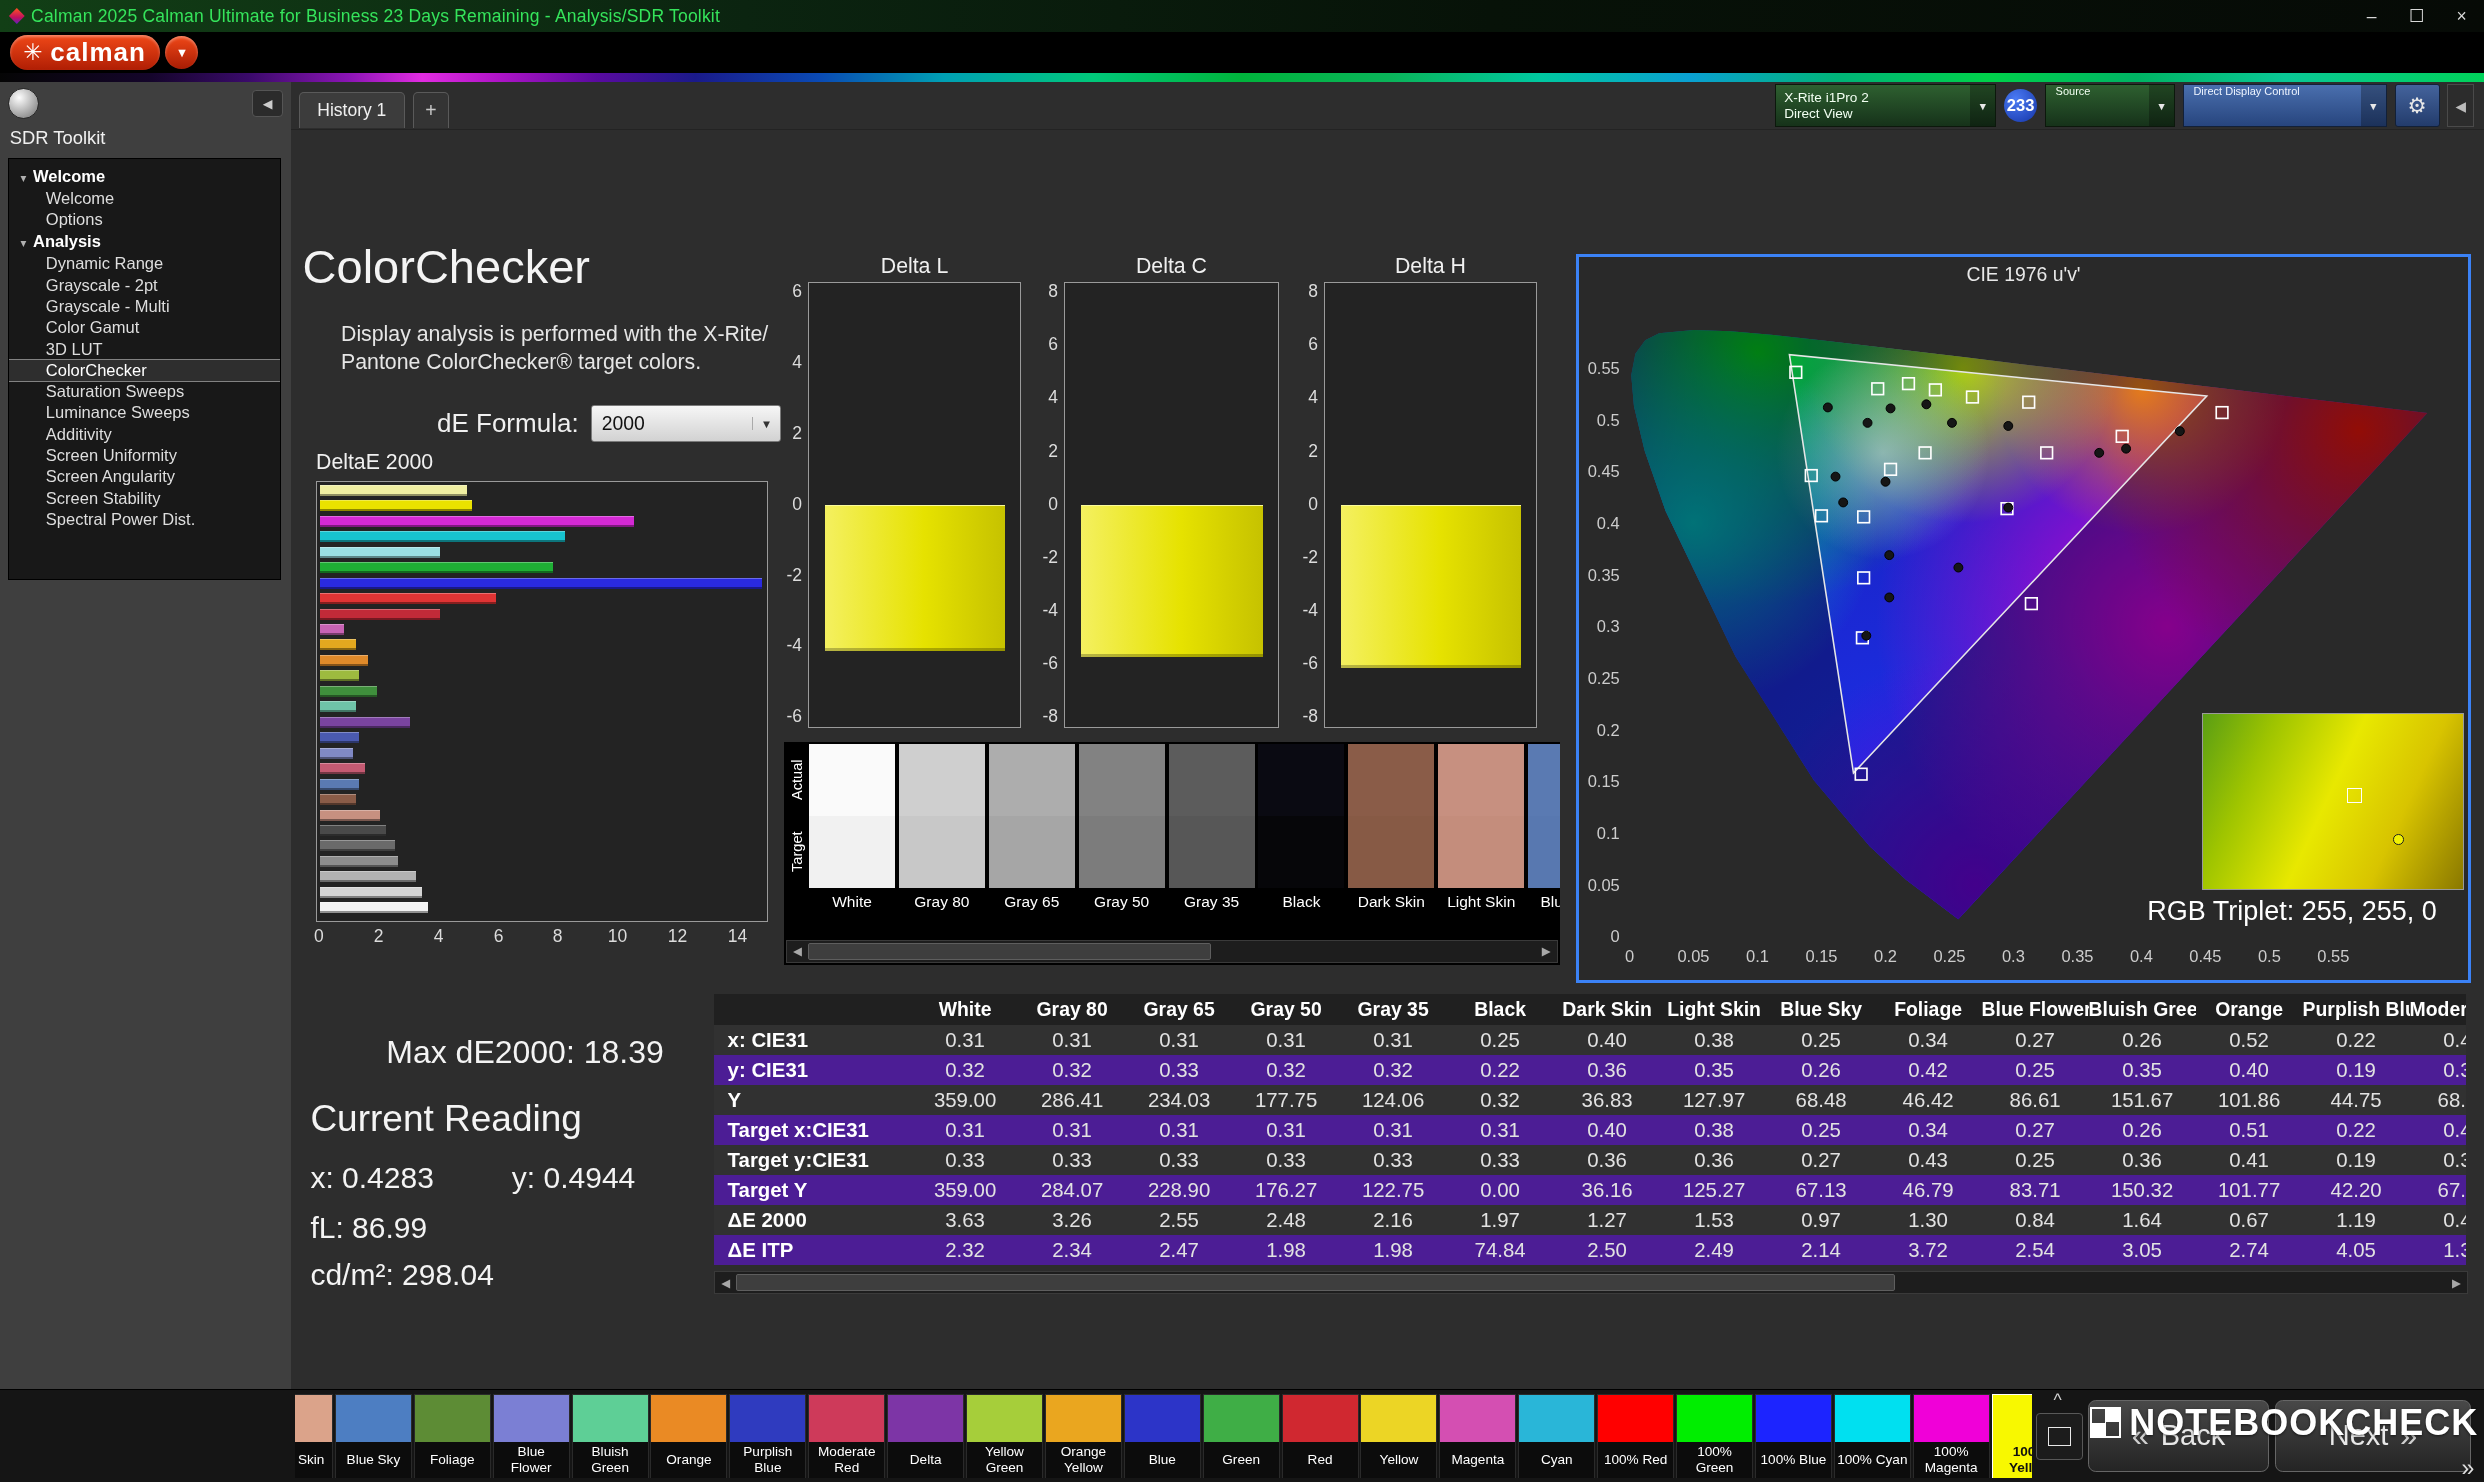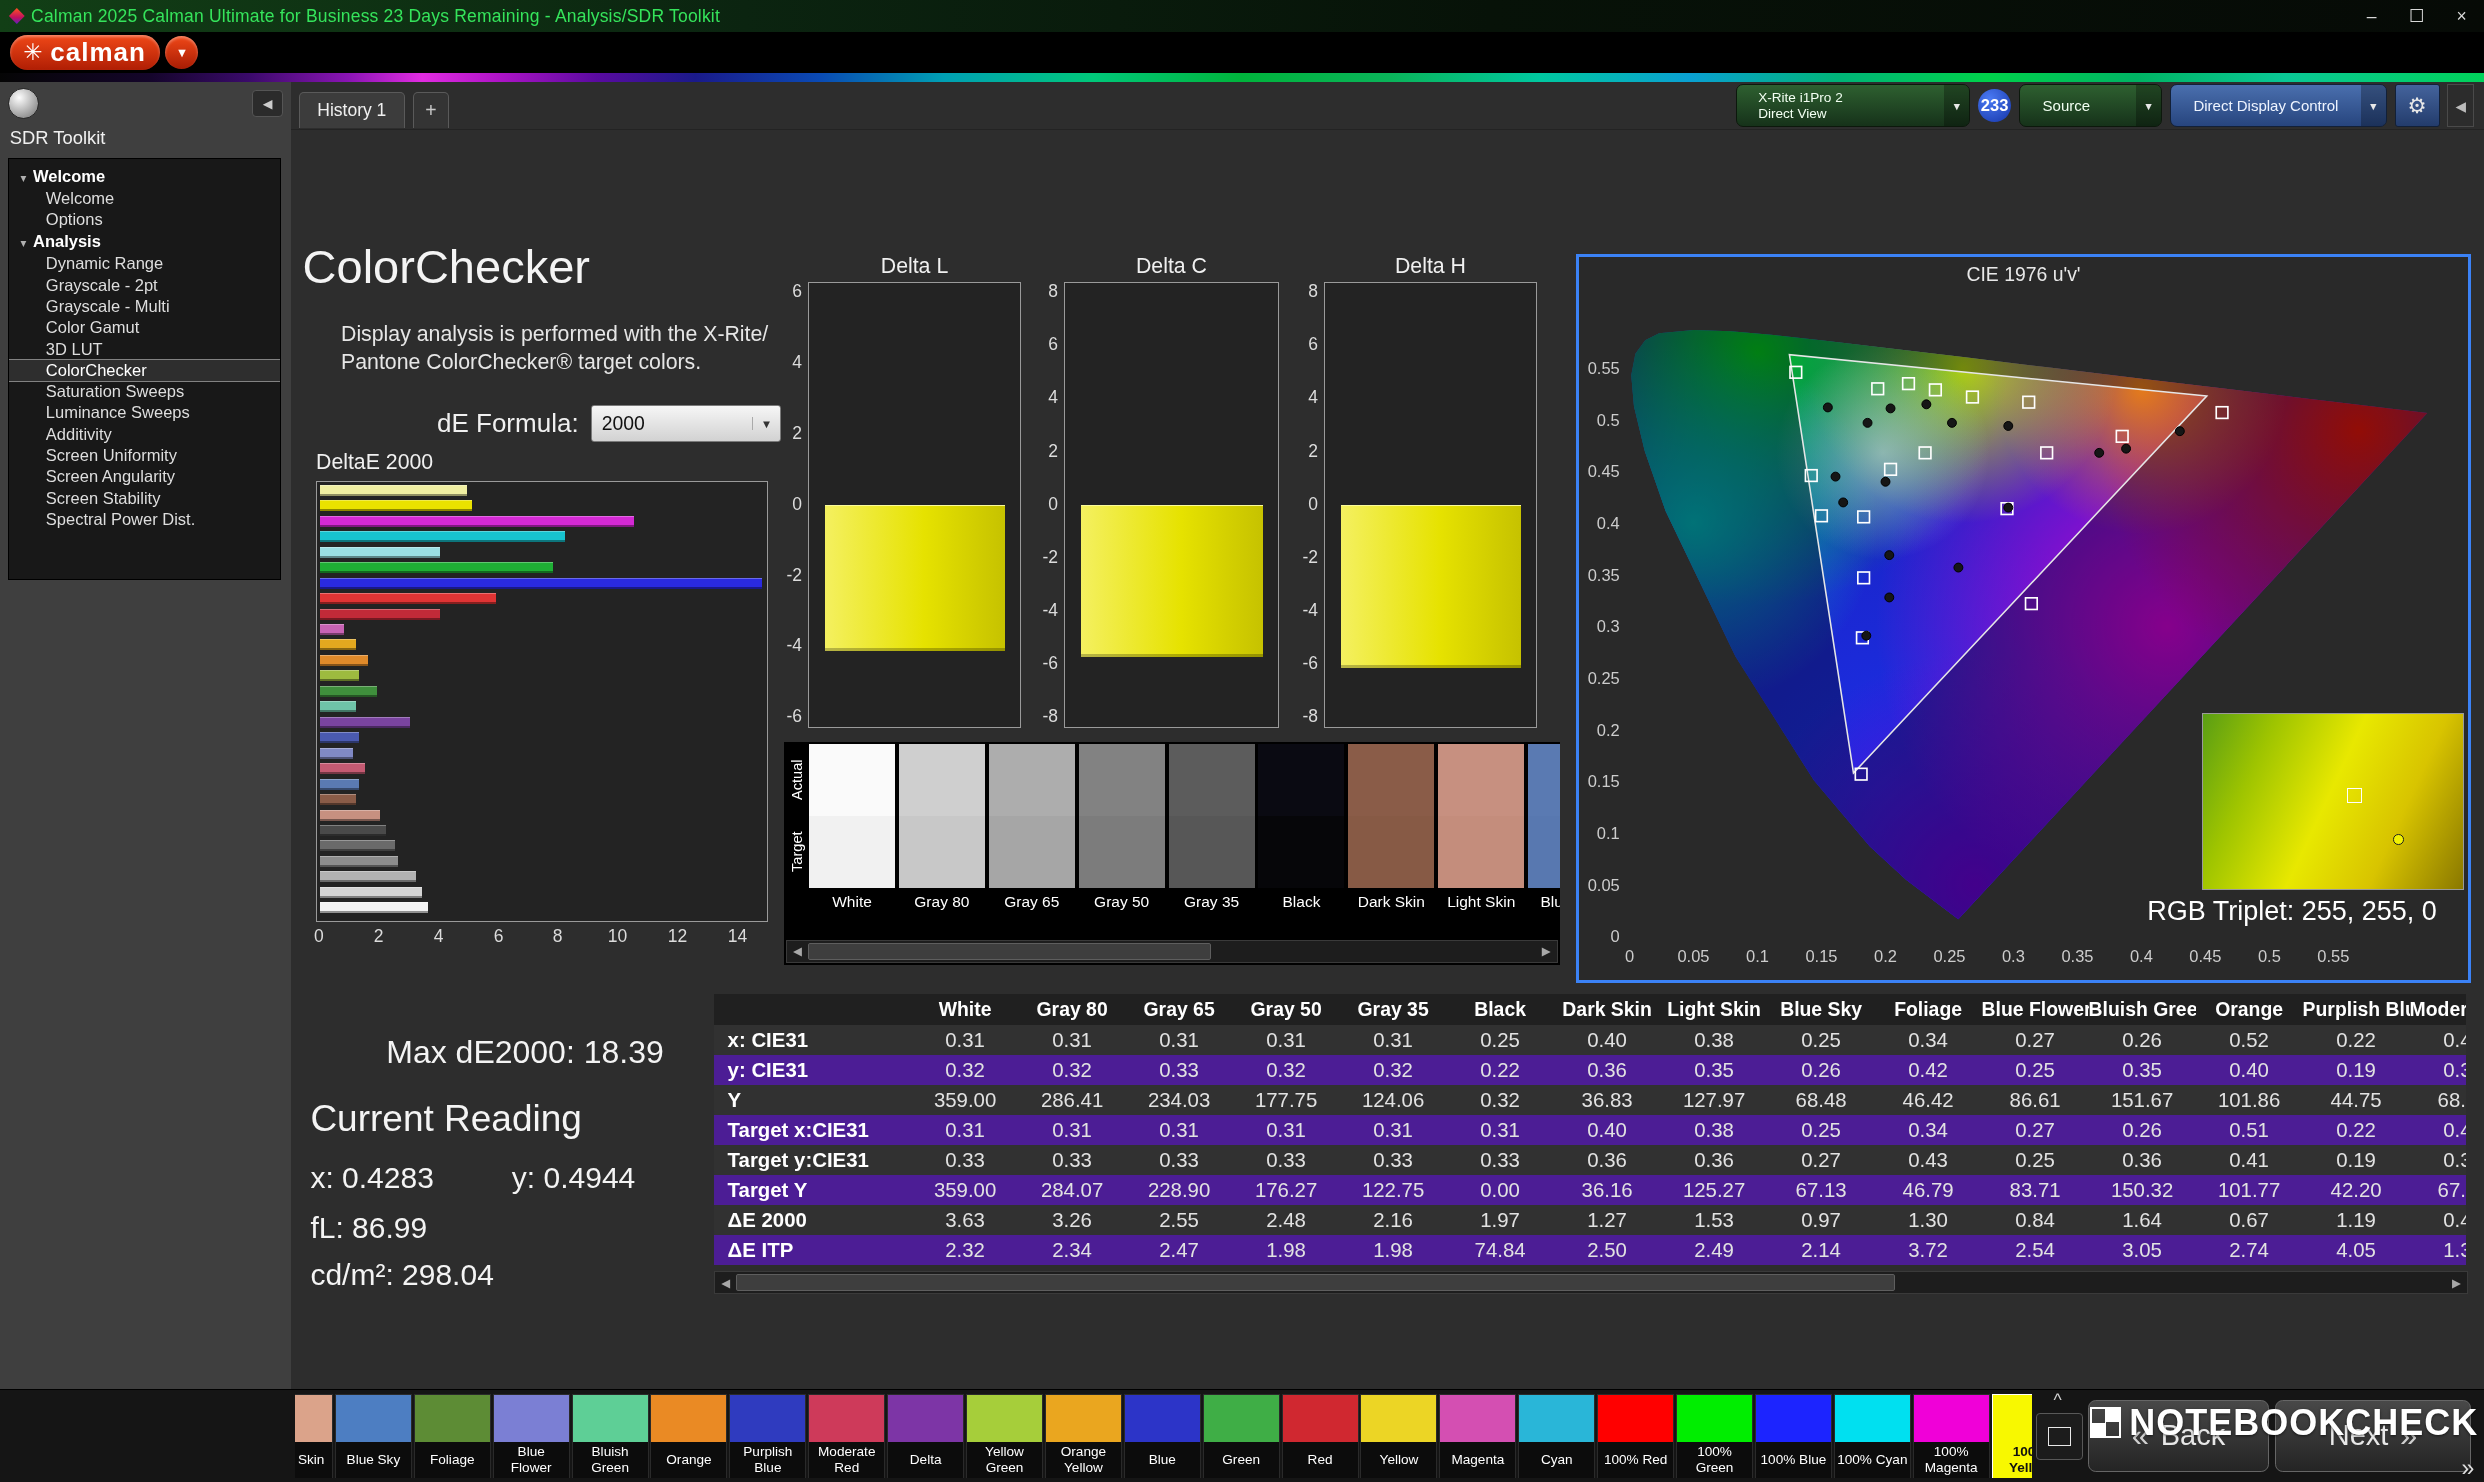--- a/index.html
+++ b/index.html
@@ -37,25 +37,25 @@
   .tgroup .tri{color:#b0b0b0;font-size:11.6px;margin-right:6.8px;font-weight:normal;}
   .titem{height:21.3px;line-height:21.3px;padding-left:37px;color:#dedede;font-size:16.5px;white-space:nowrap;}
   .titem.sel{background:#2e2e2e;outline:1px solid #828282;color:#fff;}
   .main{flex:1;display:flex;flex-direction:column;position:relative;}
   
   .topbar{height:47px;background:#2d2d2d;border-bottom:1px solid #232323;display:flex;align-items:center;}
   .tab{height:35px;margin:9.7px 0 0 7.8px;background:#3c3c3c;border:1px solid #5a5a5a;border-bottom:none;border-radius:4.9px 4.9px 0 0;
     color:#f0f0f0;font-size:17.5px;display:flex;align-items:center;padding:0 17.5px;}
   .tab.plus{padding:0 11.6px;background:#343434;color:#c8c8c8;font-size:19.4px;}
   .topctrl{margin-left:auto;display:flex;align-items:center;gap:7.8px;margin-right:9.7px;}
-  .dd{height:41px;border-radius:7px;display:flex;align-items:center;overflow:hidden;border:1px solid #0c180c;color:#f2fff2;padding-left:13px;}
+  .dd{height:41px;border-radius:0;display:flex;overflow:hidden;border:1px solid #0c180c;color:#f2fff2;}
   .dd-green{background:linear-gradient(180deg,#2e6030,#16321a);}
   .dd-blue{background:linear-gradient(180deg,#4a6fae,#27457e);border-color:#122038;color:#eef4ff;}
   .dd-lines{display:flex;flex-direction:column;justify-content:center;padding:0 7.8px;font-size:13.6px;line-height:15.5px;flex:1;}
-  .dd-label{padding:0 9.7px;font-size:15px;flex:1;}
+  .dd-label{padding:0 9.7px;font-size:11px;flex:1;}
   .dd-arr{width:25px;align-self:stretch;display:flex;align-items:center;justify-content:center;
     background:rgba(0,0,0,.28);font-size:10.7px;color:#e8e8e8;}
   .dd-meter{width:219px;}.dd-source{width:128px;}.dd-ddc{width:202px;}
   .badge{width:33px;height:33px;border-radius:50%;background:radial-gradient(circle at 35% 30%,#4a7af4,#1535a8);
     color:#fff;font-size:16.5px;font-weight:bold;display:flex;align-items:center;justify-content:center;}
   .sqbtn{width:43px;height:41px;background:linear-gradient(180deg,#44639c,#233c6c);border:1px solid #122038;border-radius:2.9px;
     color:#e8e8e8;font-size:21.3px;display:flex;align-items:center;justify-content:center;}
   .navbtn{width:25px;height:41px;background:#2c2c2c;border:1px solid #4a4a4a;color:#bbb;font-size:13.6px;
     display:flex;align-items:center;justify-content:center;}
   

